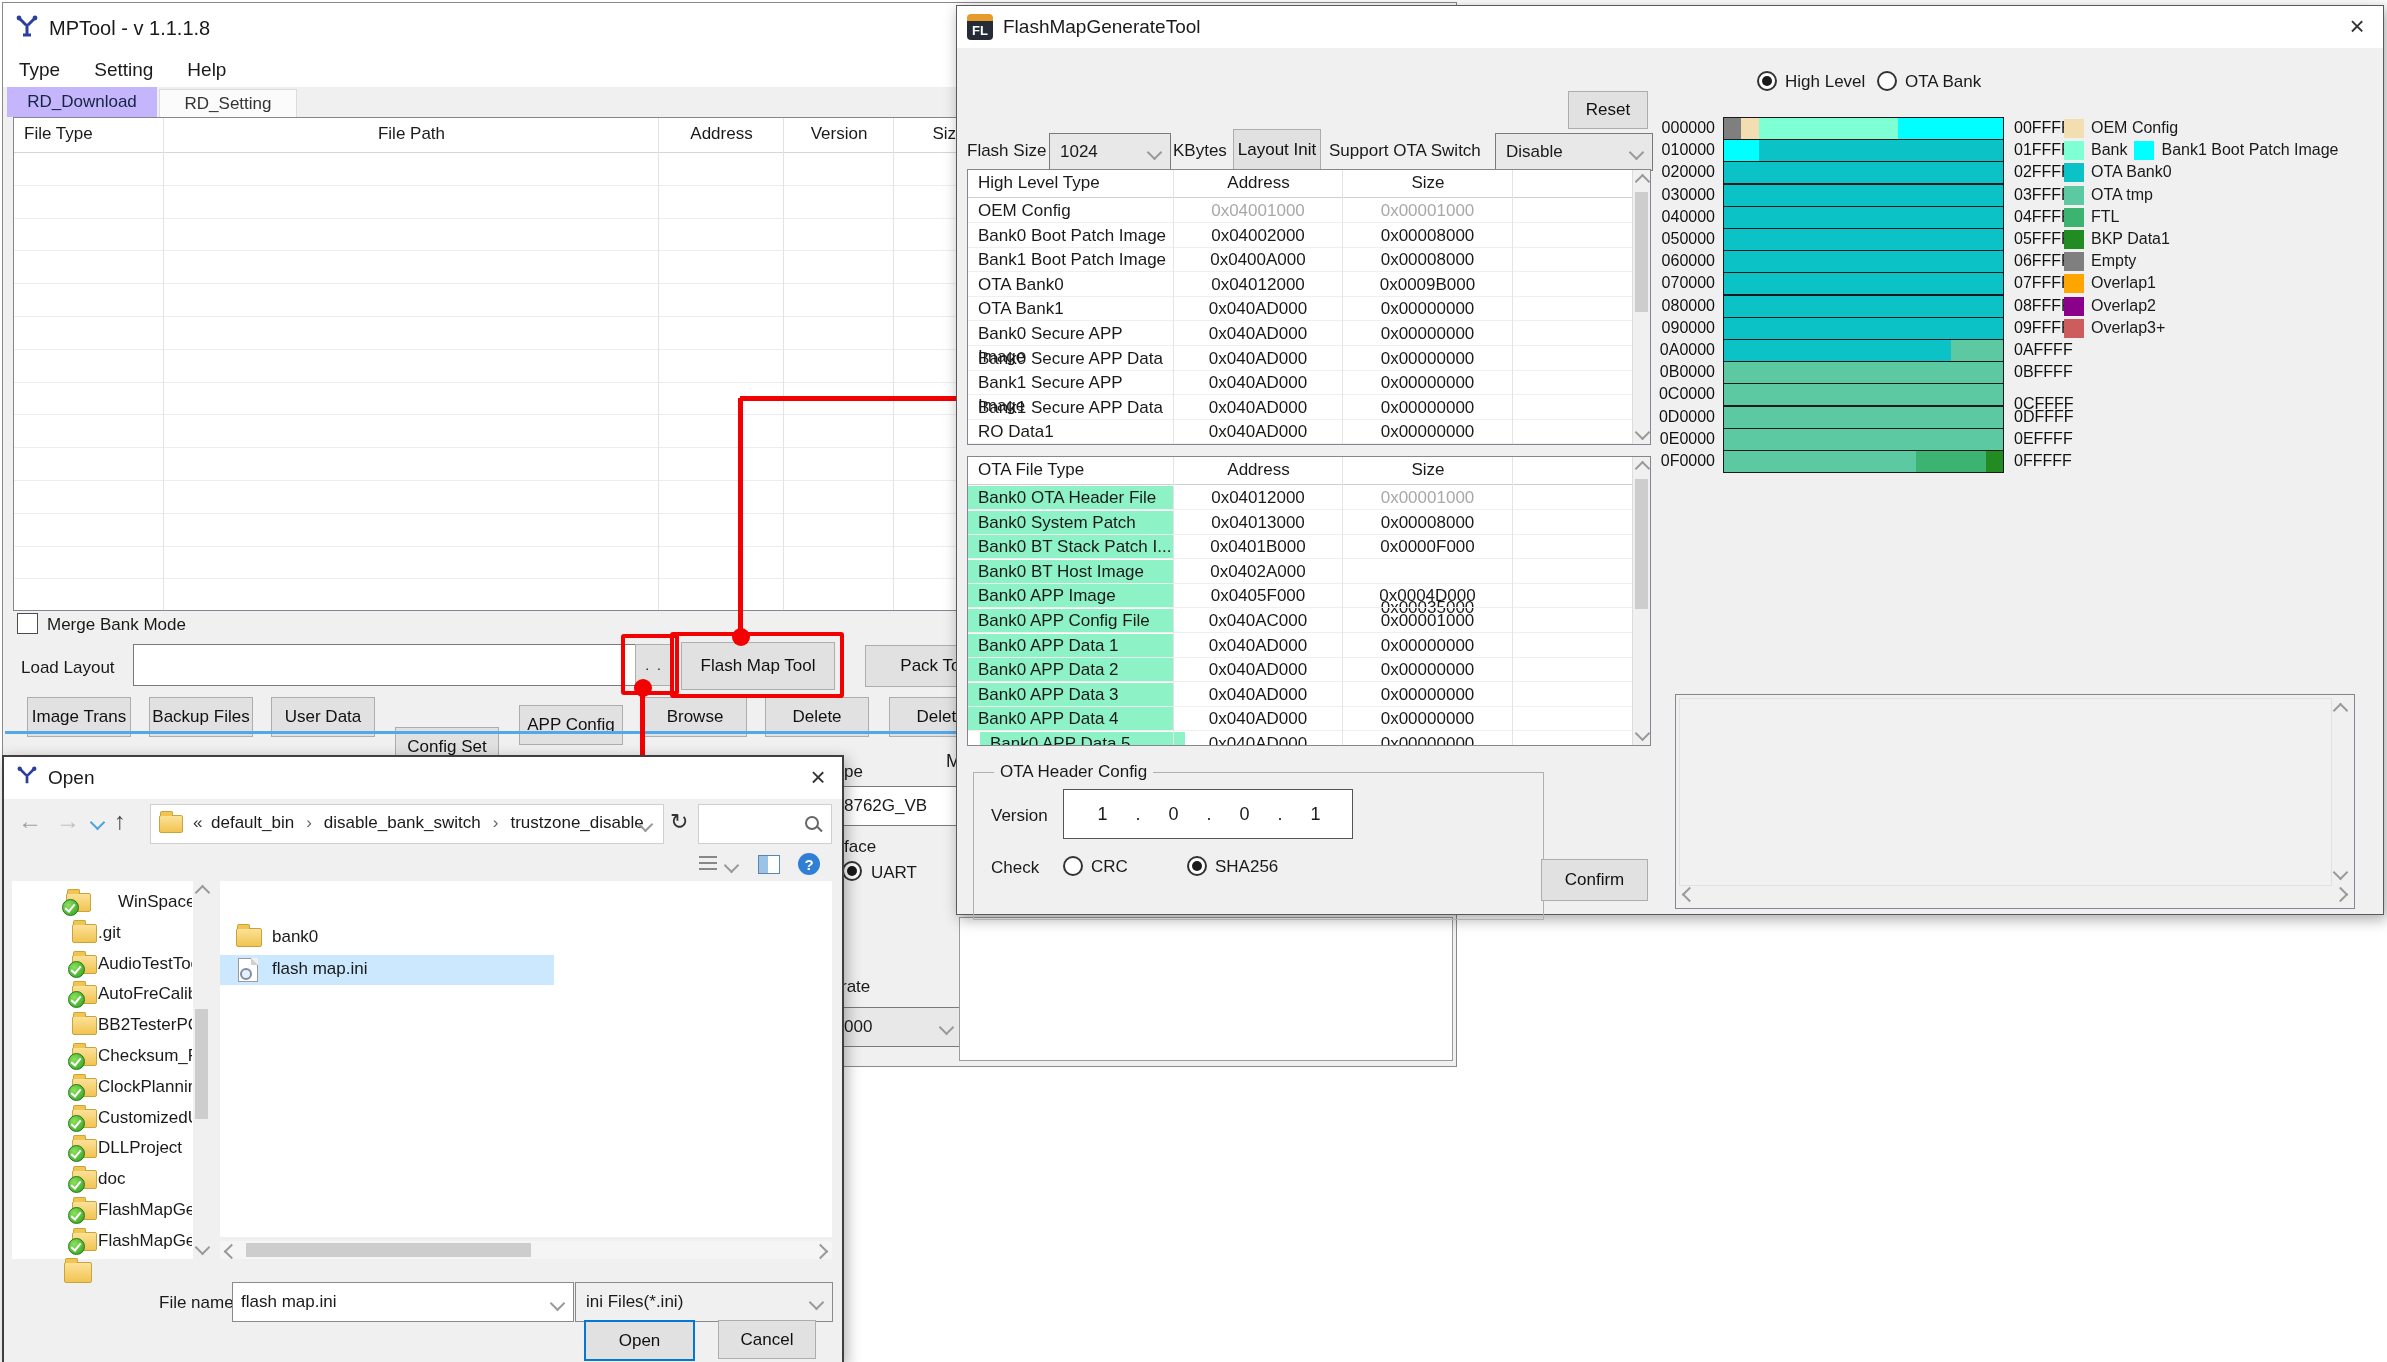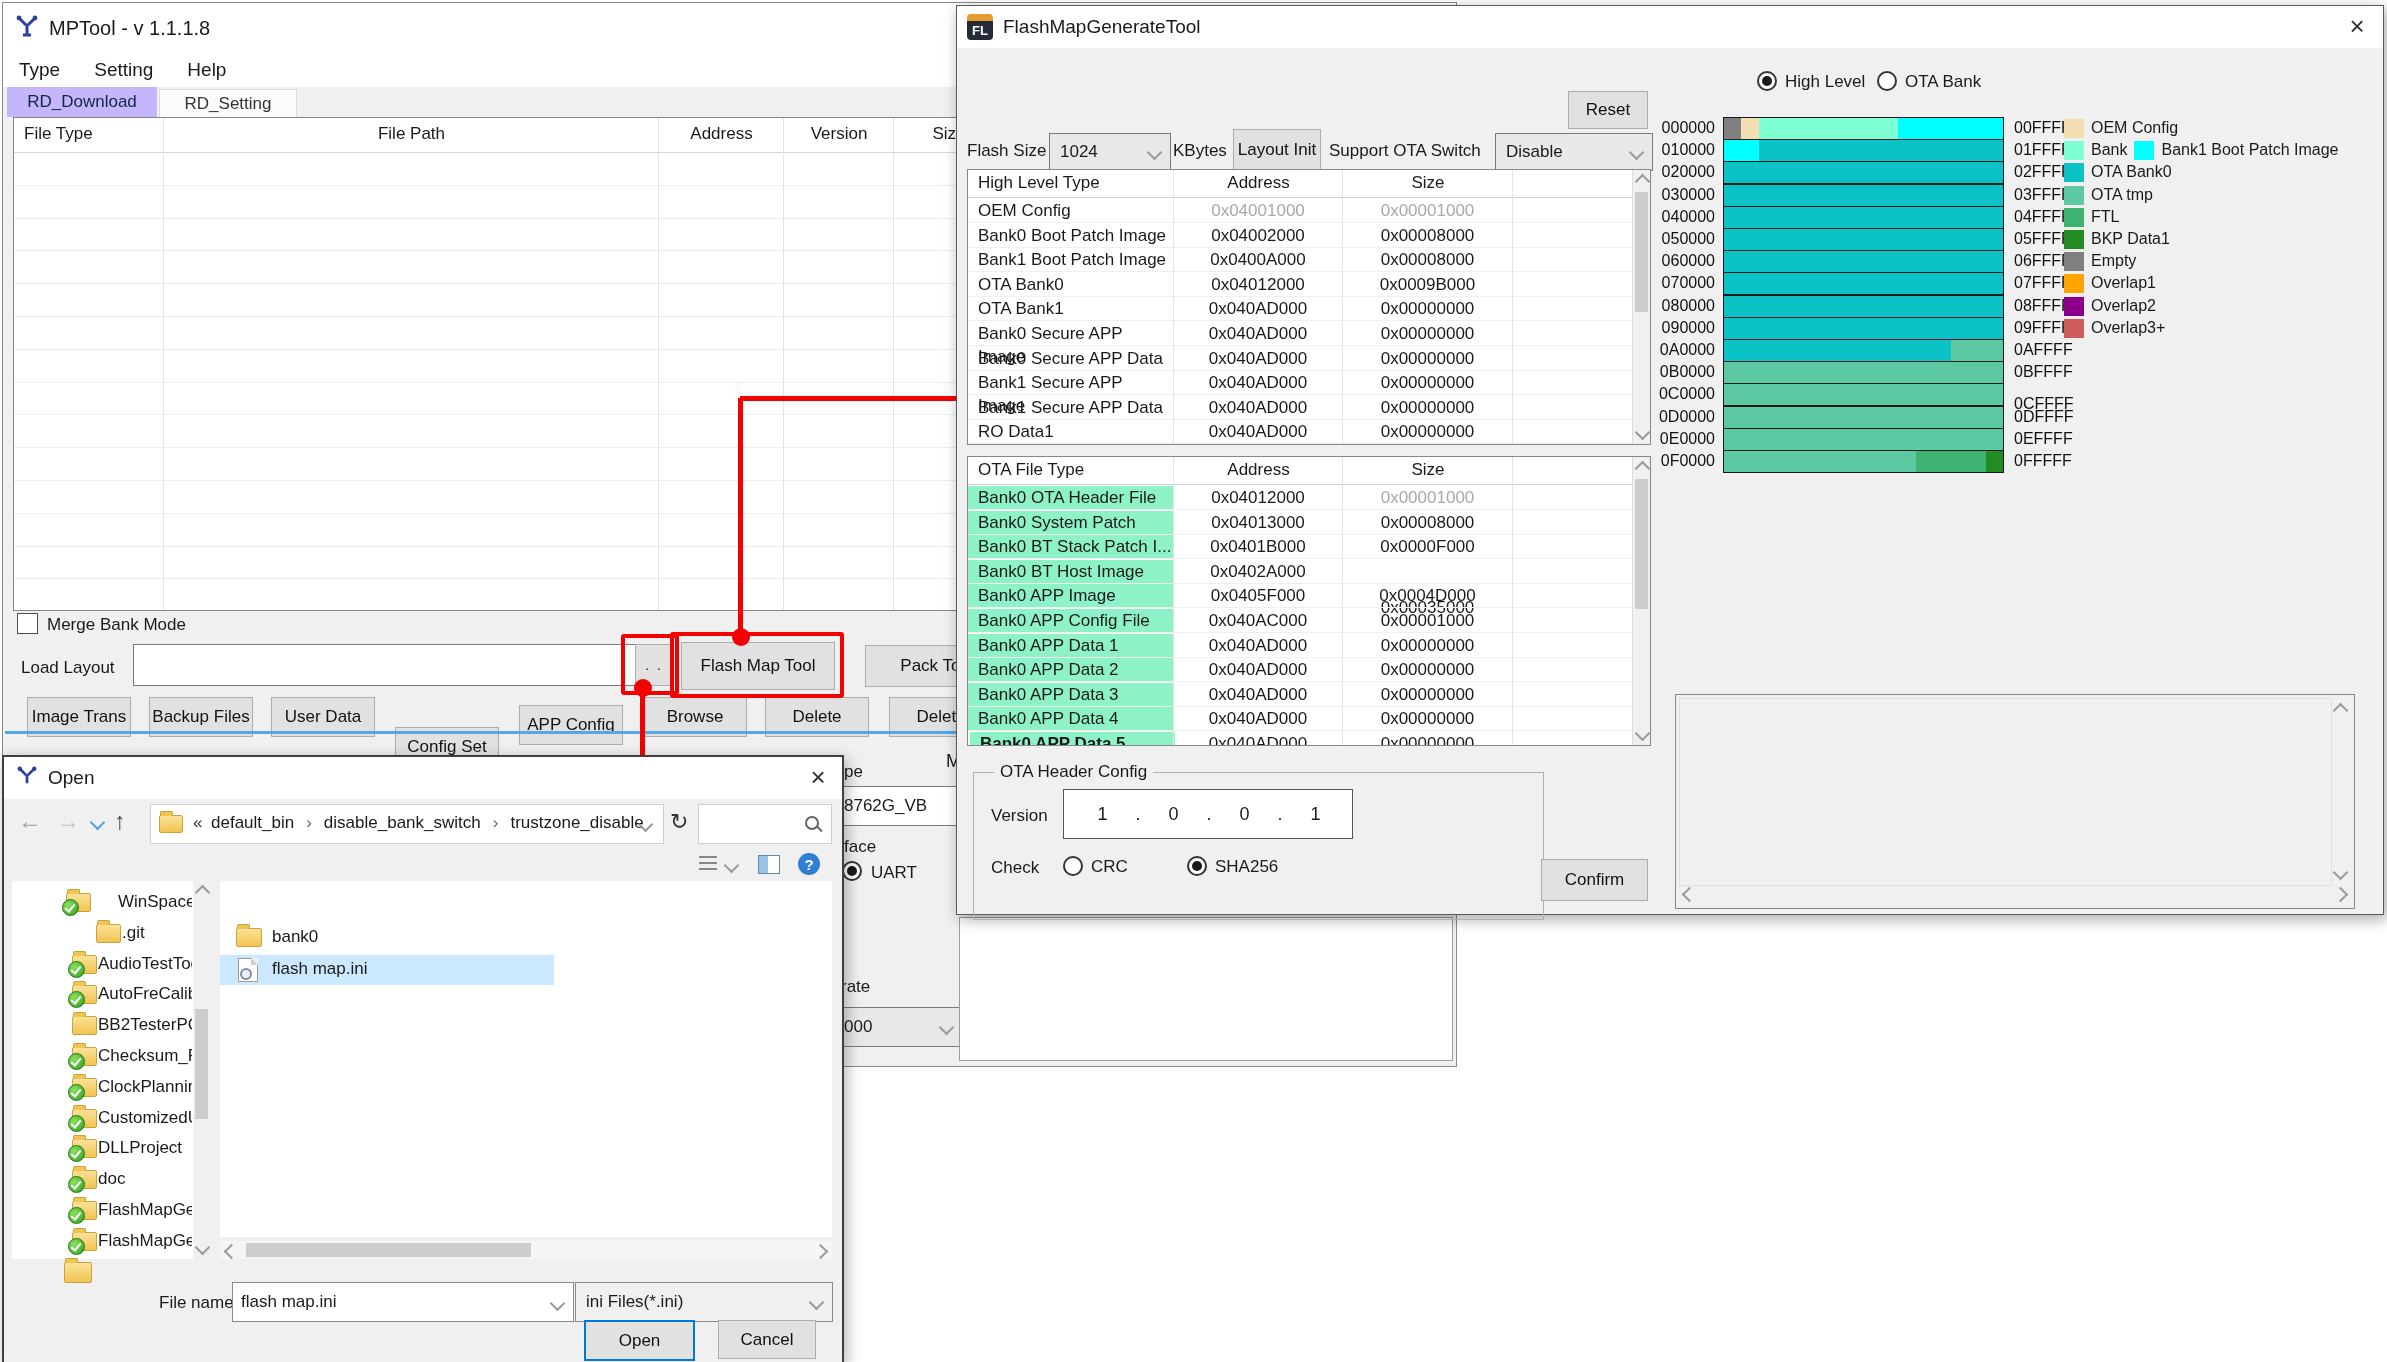--- a/index.html
+++ b/index.html
@@ -299,21 +299,21 @@
             <div class="mintcell" style="left: 0px; width: 205px; padding-left: 10px; box-sizing: border-box;">Bank0 APP Data 3</div>
             <div style="left: 206px; width: 168px; text-align: center;">0x040AD000</div>
             <div style="left: 375px; width: 169px; text-align: center;">0x00000000</div>
           </div>
           <div class="trow" style="top: 249.4px;">
             <div class="mintcell" style="left: 0px; width: 205px; padding-left: 10px; box-sizing: border-box;">Bank0 APP Data 4</div>
             <div style="left: 206px; width: 168px; text-align: center;">0x040AD000</div>
             <div style="left: 375px; width: 169px; text-align: center;">0x00000000</div>
           </div>
           <div class="trow" style="top: 274px;">
-            <div class="mintcell" style="left: 2px; width: 205px; padding-left: 10px; box-sizing: border-box; font-weight: bold;">Bank0 APP Data 5</div>
+            <div class="mintcell" style="left: 12px; width: 205px; padding-left: 10px; box-sizing: border-box;">Bank0 APP Data 5</div>
             <div style="left: 206px; width: 168px; text-align: center;">0x040AD000</div>
             <div style="left: 375px; width: 169px; text-align: center;">0x00000000</div>
           </div>
         </div>
       <div class="vline" style="left:205px;"></div>
         <div class="vline" style="left:374px;"></div>
       <div class="vline" style="left:544px;"></div>
         <div class="vline" style="left:664px;"></div>
       <div class="sbar" style="right:0;width:17px;">
         <span class="cv up gray" style="position:absolute;left:4px;top:6px;"></span>
@@ -525,21 +525,21 @@
     <span class="abs" style="left:794px;top:96px;width:22px;height:22px;border-radius:50%;background:#2f7fd6;color:#fff;font-size:15px;font-weight:bold;display:flex;align-items:center;justify-content:center;">?</span>
 
     <div class="abs" style="left:8px;top:124px;width:198px;height:378px;background:#fff;overflow:hidden;">
       <div id="tree-list">
           <div class="titem" style="left: 0px; top: 8px; width: 180px; height: 29px;">
             <div class="fold" style="left: 54px; top: 4px; width: 23px; height: 17px;">
               <div class="badge"></div>
             </div>
             <div style="position: absolute; left: 106px; top: 3px; white-space: nowrap; overflow: hidden; max-width: 74px;">WinSpace</div>
           </div>
-          <div class="titem" style="left: 0px; top: 38.8px; width: 180px; height: 29px; margin-left: 24px;">
+          <div class="titem" style="left: 0px; top: 38.8px; width: 180px; height: 29px;">
             <div class="fold" style="left: 60px; top: 4px; width: 23px; height: 17px;"></div>
             <div style="position: absolute; left: 86px; top: 3px; white-space: nowrap; overflow: hidden; max-width: 94px;">.git</div>
           </div>
           <div class="titem" style="left: 0px; top: 69.6px; width: 180px; height: 29px;">
             <div class="fold" style="left: 60px; top: 4px; width: 23px; height: 17px;">
               <div class="badge"></div>
             </div>
             <div style="position: absolute; left: 86px; top: 3px; white-space: nowrap; overflow: hidden; max-width: 94px;">AudioTestTool</div>
           </div>
           <div class="titem" style="left: 0px; top: 100.4px; width: 180px; height: 29px;">

